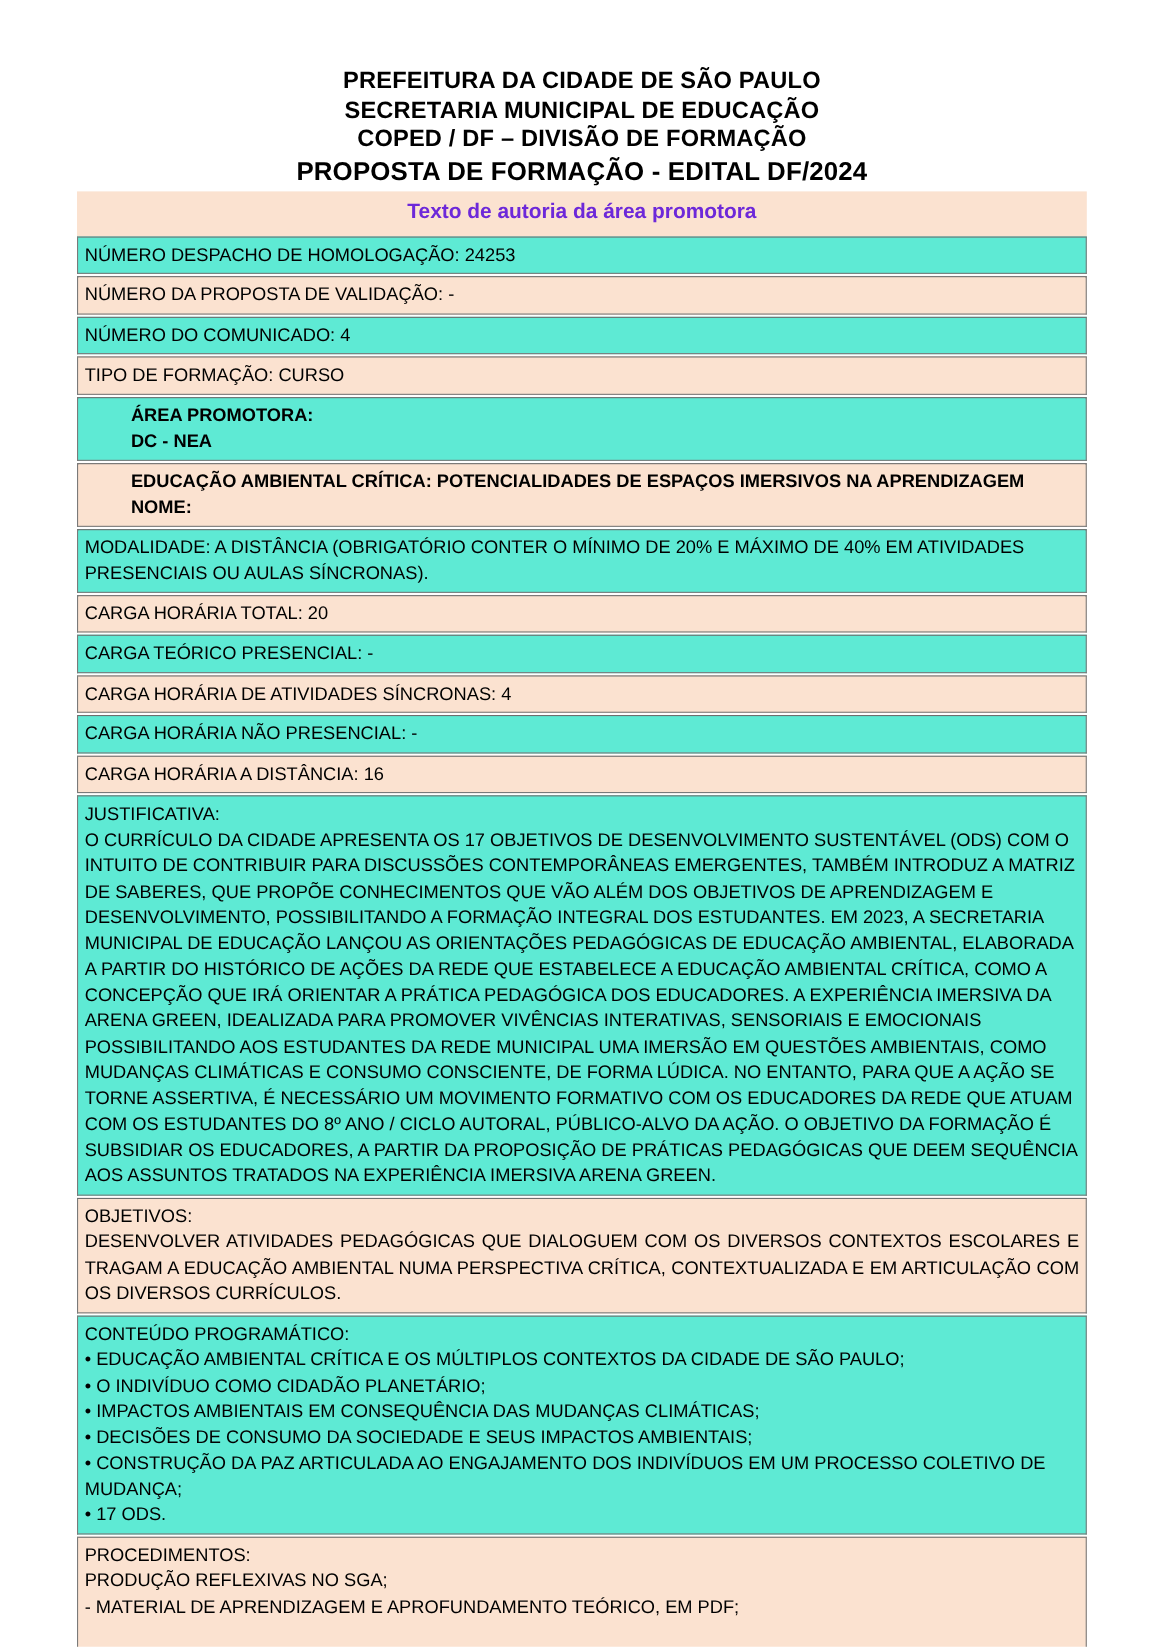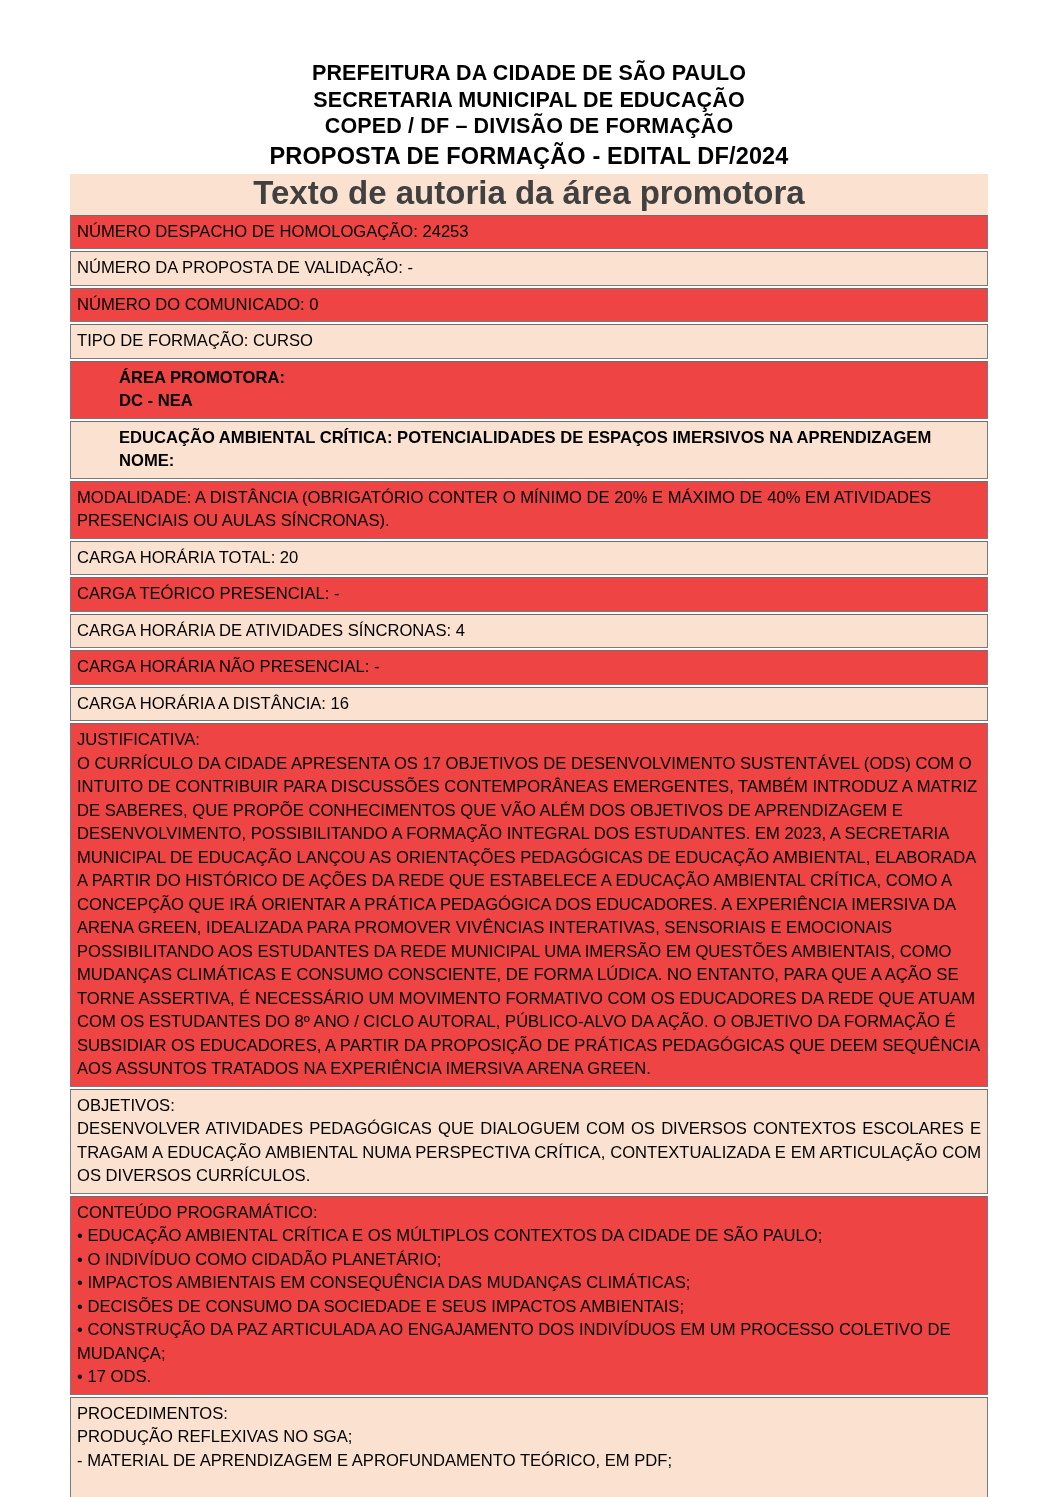--- a/index.html
+++ b/index.html
@@ -47,42 +47,42 @@
   
   .banner {
     margin: 3px auto 0 auto;
     width: 918px;
     background: #FBE2D0;
     text-align: center;
     padding: 4px 0 7px 0;
     box-sizing: border-box;
   }
   .banner-text {
-    font-size: 33px;
+    font-size: 19px;
     font-weight: bold;
-    color: #404040;
+    color: #6d28d9;
     line-height: 30px;
   }
 
   
   .tbl {
     width: 918px;
     margin: 0 auto;
     border-collapse: separate;
     border-spacing: 0 0;
     box-sizing: border-box;
   }
   .row {
     box-sizing: border-box;
     border: 1px solid #7a7a7a;
     border-top: 1px solid #6e6e6e;
     padding: 4px 6px 5px 6px;
     font-size: 16.6px;
     line-height: 23.5px;
-    background: #ef4444;
+    background: #5eead4;
     margin-top: 2px;
   }
   .row:first-child { margin-top: 0; }
   .row.shade { background: #FBE2D0; }
   .row.bold { font-weight: bold; padding-left: 48px; }
   .row .l { display: block; }
   .row .l.b { font-weight: bold; }
   .row.justify .l { text-align: justify; text-align-last: left; }
   .row.clipped {
     border-bottom: none;
@@ -109,21 +109,21 @@
 
     <div class="row">
       <span class="l">NÚMERO DESPACHO DE HOMOLOGAÇÃO:  24253</span>
     </div>
 
     <div class="row shade">
       <span class="l">NÚMERO DA PROPOSTA DE VALIDAÇÃO:  -</span>
     </div>
 
     <div class="row">
-      <span class="l">NÚMERO DO COMUNICADO:  0</span>
+      <span class="l">NÚMERO DO COMUNICADO:  4</span>
     </div>
 
     <div class="row shade">
       <span class="l">TIPO DE FORMAÇÃO: CURSO</span>
     </div>
 
     <div class="row bold">
       <span class="l b">ÁREA PROMOTORA:</span>
       <span class="l b">DC - NEA</span>
     </div>

